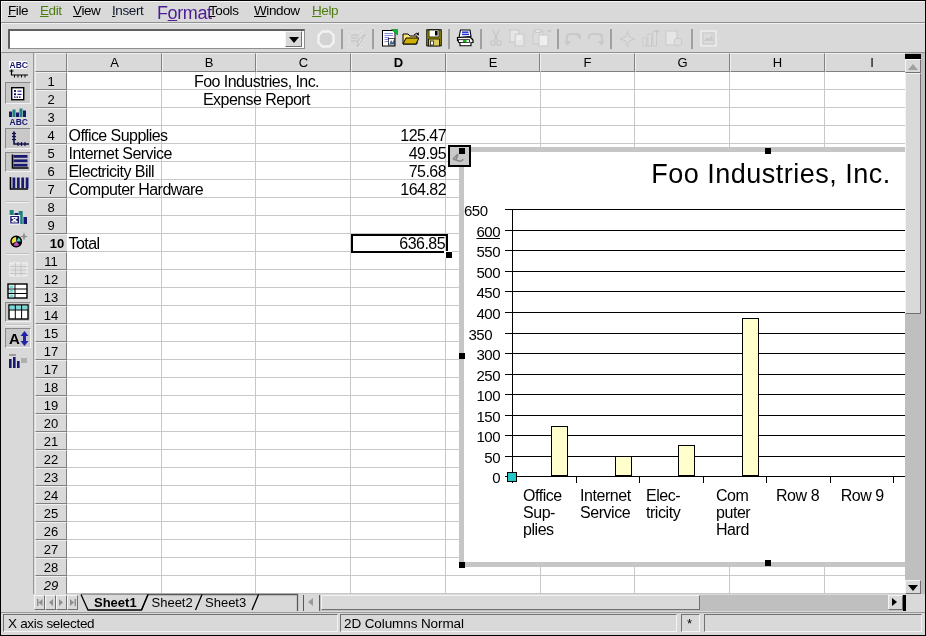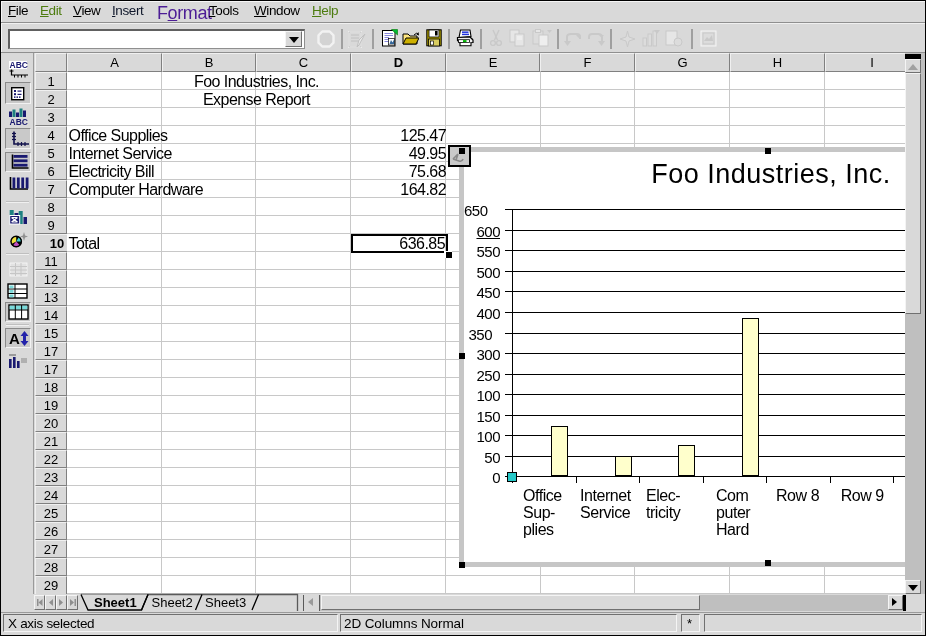--- a/index.html
+++ b/index.html
@@ -303,21 +303,21 @@
 <div class="hdr" style="left:35px;top:396px;width:32px;height:18px;line-height:17px;">19</div>
 <div class="hdr" style="left:35px;top:414px;width:32px;height:18px;line-height:17px;">20</div>
 <div class="hdr" style="left:35px;top:432px;width:32px;height:18px;line-height:17px;">21</div>
 <div class="hdr" style="left:35px;top:450px;width:32px;height:18px;line-height:17px;">22</div>
 <div class="hdr" style="left:35px;top:468px;width:32px;height:18px;line-height:17px;">23</div>
 <div class="hdr" style="left:35px;top:486px;width:32px;height:18px;line-height:17px;">24</div>
 <div class="hdr" style="left:35px;top:504px;width:32px;height:18px;line-height:17px;">25</div>
 <div class="hdr" style="left:35px;top:522px;width:32px;height:18px;line-height:17px;">26</div>
 <div class="hdr" style="left:35px;top:540px;width:32px;height:18px;line-height:17px;">27</div>
 <div class="hdr" style="left:35px;top:558px;width:32px;height:18px;line-height:17px;">28</div>
-<div class="hdr" style="left:35px;top:576px;width:32px;height:26px;line-height:17px;">29</div>
+<div class="hdr" style="left:35px;top:576px;width:32px;height:26px;line-height:17px;font-style:italic;">29</div>
 <div class="abs" style="left:67px;top:72px;width:838px;height:522px;background:repeating-linear-gradient(to right,transparent 0,transparent 93.75px,#c8c8c8 93.75px,#c8c8c8 94.75px),repeating-linear-gradient(to bottom,transparent 0,transparent 17px,#c8c8c8 17px,#c8c8c8 18px),#fff;"></div>
 <div class="celltxt" style="left:162px;top:73px;width:189px;text-align:center;">Foo Industries, Inc.</div>
 <div class="celltxt" style="left:162px;top:91px;width:189px;text-align:center;">Expense Report</div>
 <div class="celltxt" style="left:68.5px;top:127px;">Office Supplies</div>
 <div class="celltxt" style="left:351px;top:127px;width:95px;text-align:right;">125.47</div>
 <div class="celltxt" style="left:68.5px;top:145px;">Internet Service</div>
 <div class="celltxt" style="left:351px;top:145px;width:95px;text-align:right;">49.95</div>
 <div class="celltxt" style="left:68.5px;top:163px;">Electricity Bill</div>
 <div class="celltxt" style="left:351px;top:163px;width:95px;text-align:right;">75.68</div>
 <div class="celltxt" style="left:68.5px;top:181px;">Computer Hardware</div>

